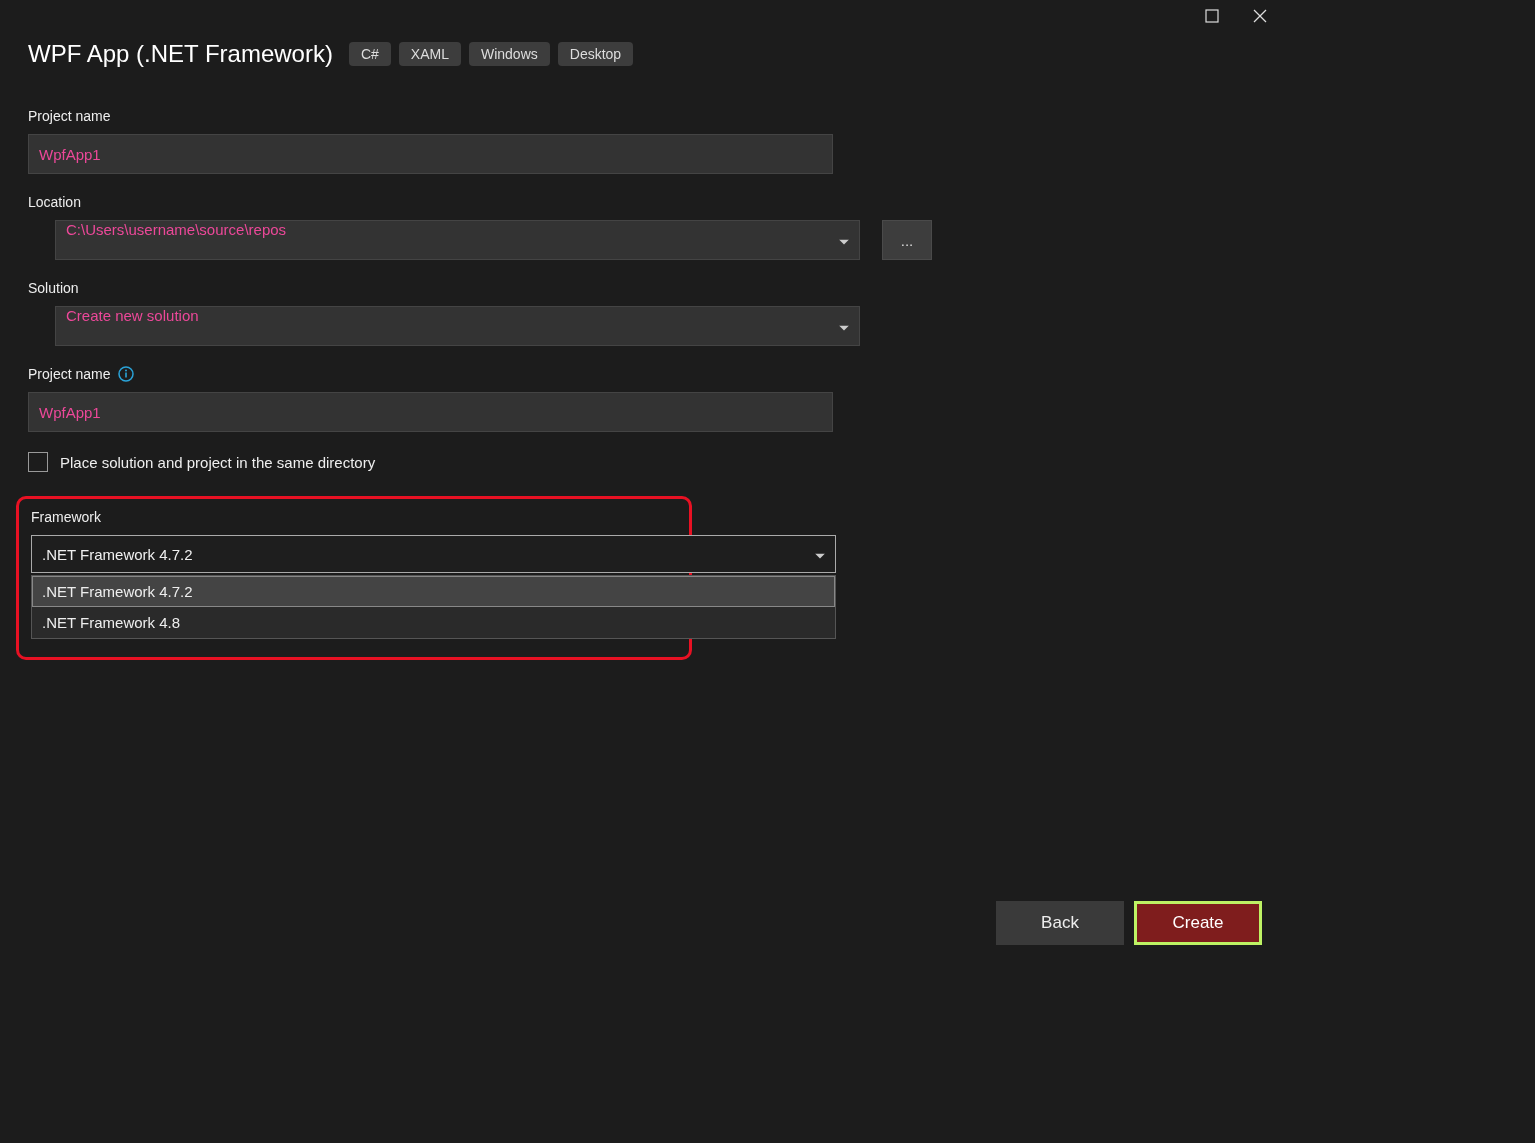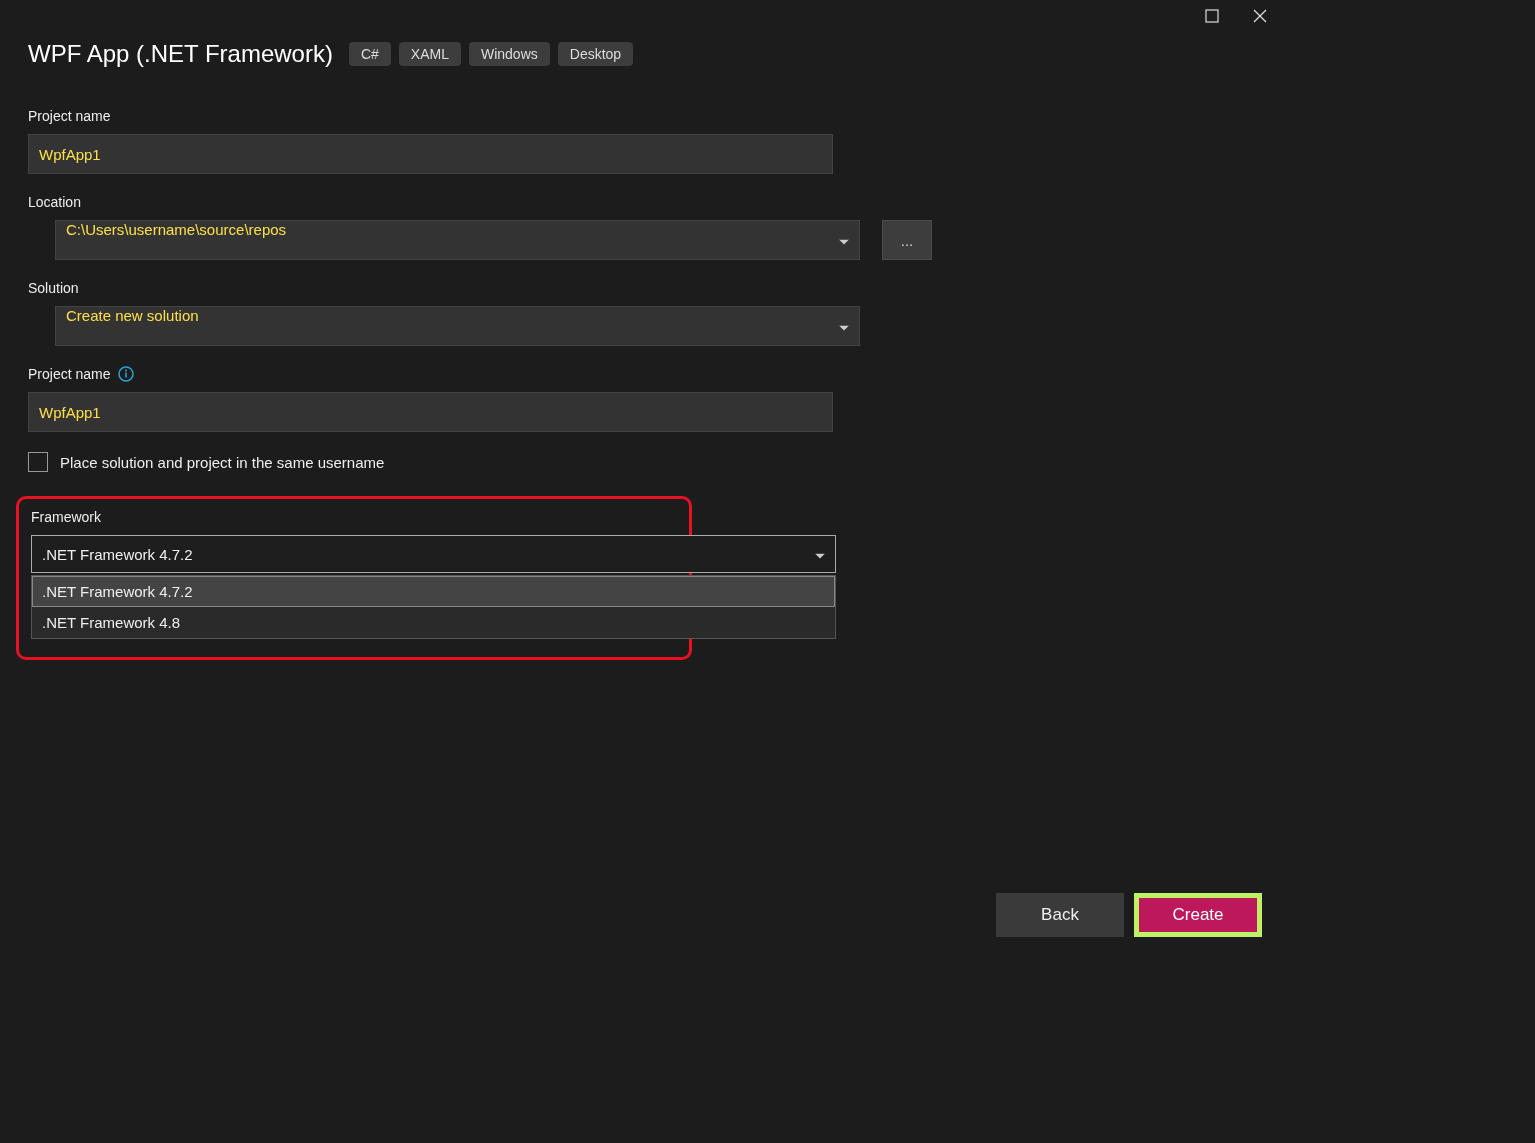--- a/index.html
+++ b/index.html
@@ -76,21 +76,21 @@
       margin-bottom: 10px;
       display: flex;
       align-items: center;
       gap: 8px;
     }
     .text-input, .combo {
       width: 805px;
       height: 40px;
       background: #333333;
       border: 1px solid #444;
-      color: #fde047;
+      color: #ec4899;
       padding: 0 10px;
       font-size: 15px;
       font-family: inherit;
       outline: none;
     }
     .combo {
       position: relative;
       display: flex;
       align-items: flex-start;
       cursor: pointer;
@@ -171,41 +171,41 @@
       color: #eee;
       cursor: pointer;
     }
     .dropdown-item.highlighted {
       background: #444;
       border: 1px solid #888;
       padding: 6px 9px;
     }
     .footer {
       position: absolute;
-      bottom: 18px;
+      bottom: 10px;
       right: 18px;
       display: flex;
       gap: 10px;
     }
     .footer-btn {
       width: 128px;
       height: 44px;
       font-size: 17px;
       border: none;
       cursor: pointer;
       font-family: inherit;
     }
     .btn-back {
       background: #3a3a3a;
       color: #eee;
     }
     .btn-create {
-      background: #be185d;
+      background: #7f1d1d;
       color: #fff;
-      border: 5px solid #bef264;
+      border: 3px solid #bef264;
     }
   </style>
 </head>
 <body>
 
 <div class="window-controls">
   <div class="window-control">
     <svg width="14" height="14" viewBox="0 0 14 14">
         <rect x="1" y="1" width="12" height="12"></rect>
       </svg>
@@ -271,21 +271,21 @@
             <circle cx="8" cy="4.5" r="1" fill="#2aa3d8"></circle>
             <rect x="7.2" y="6.5" width="1.6" height="5" fill="#2aa3d8"></rect>
           </svg>
       </span>
     </div>
     <input class="text-input" type="text" value="WpfApp1" style="">
   </div>
 
   <div class="checkbox-row">
     <div class="checkbox"></div>
-    <span class="checkbox-label">Place solution and project in the same username</span>
+    <span class="checkbox-label">Place solution and project in the same directory</span>
   </div>
 
   <div class="framework-section">
     <div class="field-label">Framework</div>
     <div class="framework-combo">
       <span>.NET Framework 4.7.2</span>
       <span class="combo-arrow">
         <svg width="10" height="6" viewBox="0 0 10 6">
             <path d="M0 0 L5 5 L10 0" fill="#ccc"></path>
           </svg>

